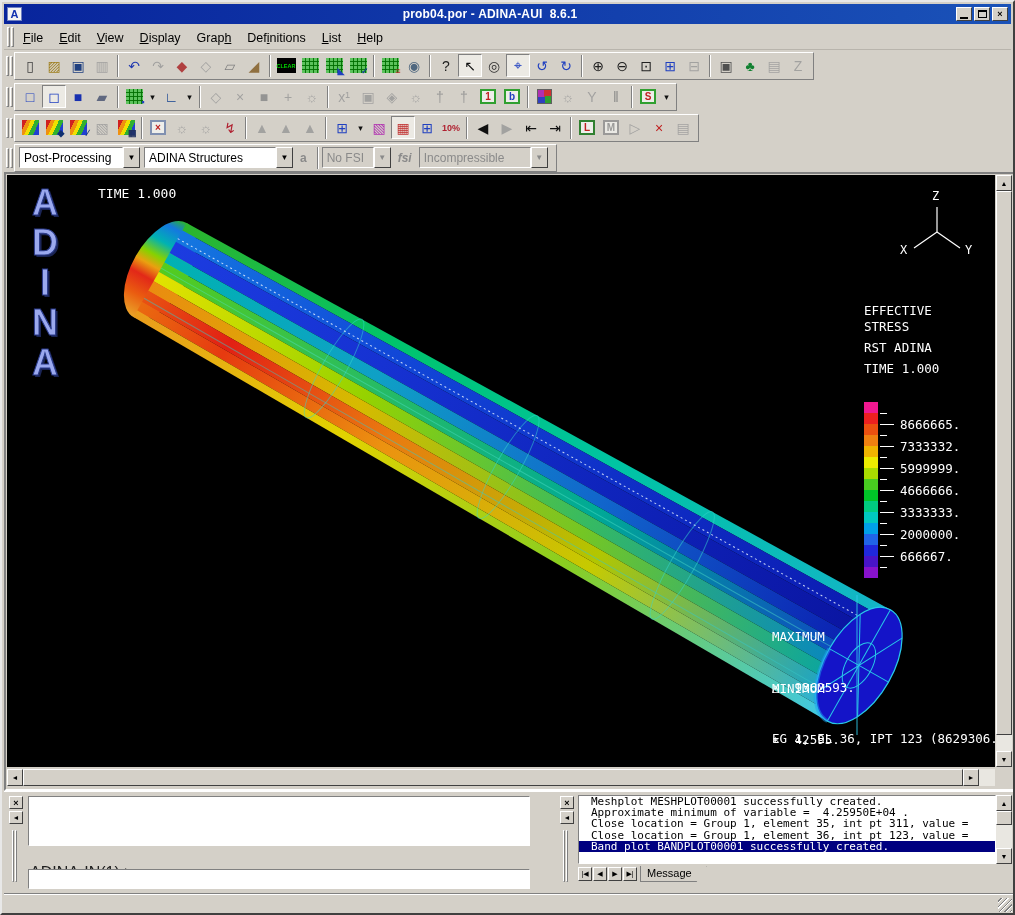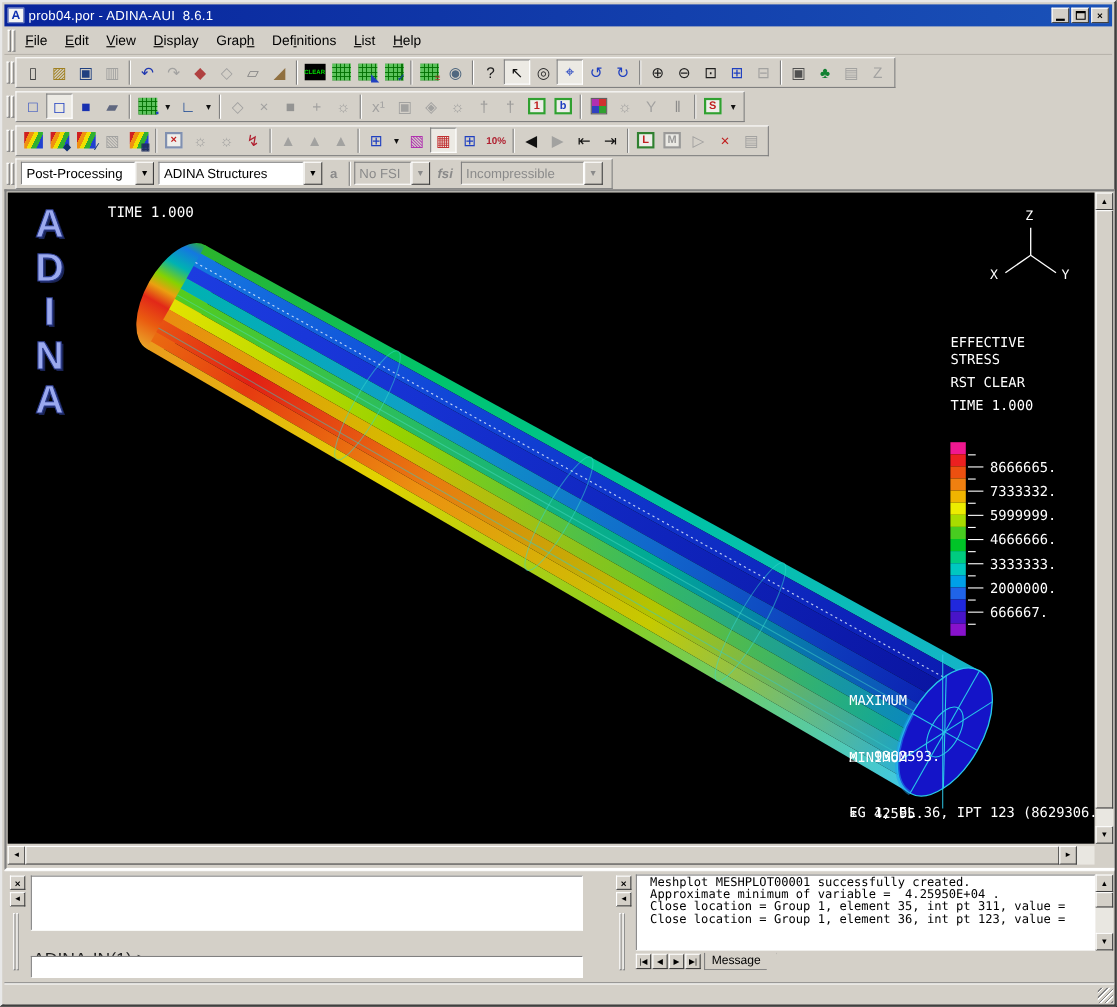--- a/index.html
+++ b/index.html
@@ -5,21 +5,21 @@
   html,body{margin:0;padding:0;background:#555;}
   *{box-sizing:border-box;}
   .window{position:relative;width:1015px;height:915px;background:#d4d0c8;
     border:2px solid;border-color:#e8e8e8 #404040 #404040 #e8e8e8;
     font-family:"Liberation Sans",sans-serif;overflow:hidden;}
   
   .titlebar{position:absolute;left:2px;top:2px;width:1007px;height:20px;
     background:linear-gradient(90deg,#08249c,#1a52b8);display:flex;align-items:center;padding:0 3px;}
   .appicon{width:15px;height:14px;background:#f4f4f4;border:1px solid #7080c0;color:#1030b0;
     font-weight:bold;font-size:11px;text-align:center;line-height:13px;margin-right:4px;}
-  .title{color:#fff;font-weight:normal;font-size:12px;letter-spacing:.2px;flex:1;white-space:pre;}
+  .title{color:#fff;font-weight:bold;font-size:12px;letter-spacing:.2px;flex:1;white-space:pre;text-align:center;}
   .winbtn{width:16px;height:14px;background:#d4d0c8;border:1px solid;border-color:#fff #404040 #404040 #fff;
     margin-left:2px;display:flex;align-items:center;justify-content:center;font-size:9px;font-weight:bold;color:#000;}
   .winbtn .minbar{display:block;width:8px;height:2px;background:#000;margin-top:8px;}
   .winbtn .maxbox{display:block;width:9px;height:8px;border:1px solid #000;border-top-width:2px;}
   
   .menubar{position:absolute;left:2px;top:22px;width:1007px;height:26px;display:flex;align-items:center;
     border-bottom:1px solid #b8b4ac;padding-left:3px;}
   .grip{width:3px;height:20px;border:1px solid;border-color:#fff #808080 #808080 #fff;margin-right:1px;}
   .menu-item{padding:3px 8px;font-size:12.5px;color:#000;}
   .menu-item u{text-decoration:underline;}
@@ -588,21 +588,21 @@
       
       <span class="triad-label" style="left:925px;top:14px;">Z</span>
       <span class="triad-label" style="left:893px;top:68px;">X</span>
       <span class="triad-label" style="left:958px;top:68px;">Y</span>
 
       
       <div class="legend">
         <div>EFFECTIVE</div>
         <div>STRESS</div>
         <div class="gap"></div>
-        <div>RST CLEAR</div>
+        <div>RST ADINA</div>
         <div class="gap"></div>
         <div>TIME 1.000</div>
       </div>
 
       
       <div class="cbar" id="colorbar">
           <div class="cseg" style="background: rgb(240, 24, 144);"></div>
           <div class="cseg" style="background: rgb(236, 32, 32);"></div>
           <div class="cseg" style="background: rgb(236, 80, 16);"></div>
           <div class="cseg" style="background: rgb(240, 128, 16);"></div>
@@ -684,20 +684,21 @@
     <div class="panelbtn" style="left:556px;top:19px;font-size:7px;">◄</div>
     <div class="vgrip" style="left:559px;top:38px;height:52px;">
         <i></i>
         <i></i>
       </div>
     <div class="whitebox" style="left:574px;top:3px;width:418px;height:69px;overflow:hidden;" id="msgbox">
         <div class="msgline">Meshplot MESHPLOT00001 successfully created.</div>
         <div class="msgline">Approximate minimum of variable =  4.25950E+04 .</div>
         <div class="msgline">Close location = Group 1, element 35, int pt 311, value =</div>
         <div class="msgline">Close location = Group 1, element 36, int pt 123, value =</div>
+        <div class="msgline sel">Band plot BANDPLOT00001 successfully created.</div>
       </div>
     <div class="strack" style="left:992px;top:3px;width:16px;height:69px;">
       <div class="sbtn" style="left:0;top:0;">▲</div>
       <div class="sthumb" style="left:0;top:16px;width:16px;height:14px;"></div>
       <div class="sbtn" style="left:0;top:53px;">▼</div>
     </div>
     <div class="navbtn" style="left:574px;top:75px;">|◀</div>
     <div class="navbtn" style="left:589px;top:75px;">◀</div>
     <div class="navbtn" style="left:604px;top:75px;">▶</div>
     <div class="navbtn" style="left:619px;top:75px;">▶|</div>

